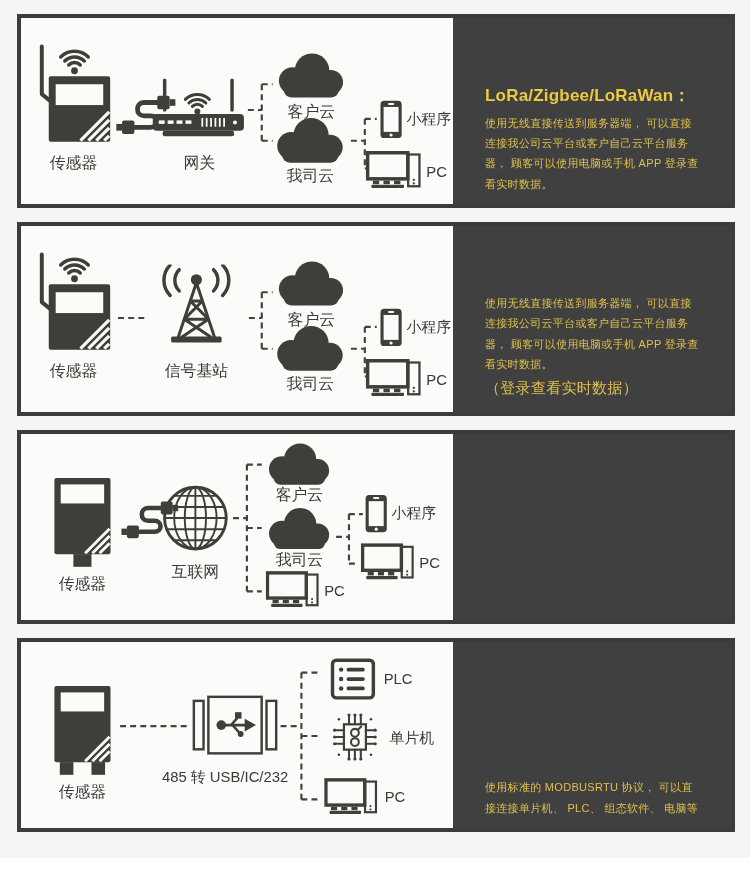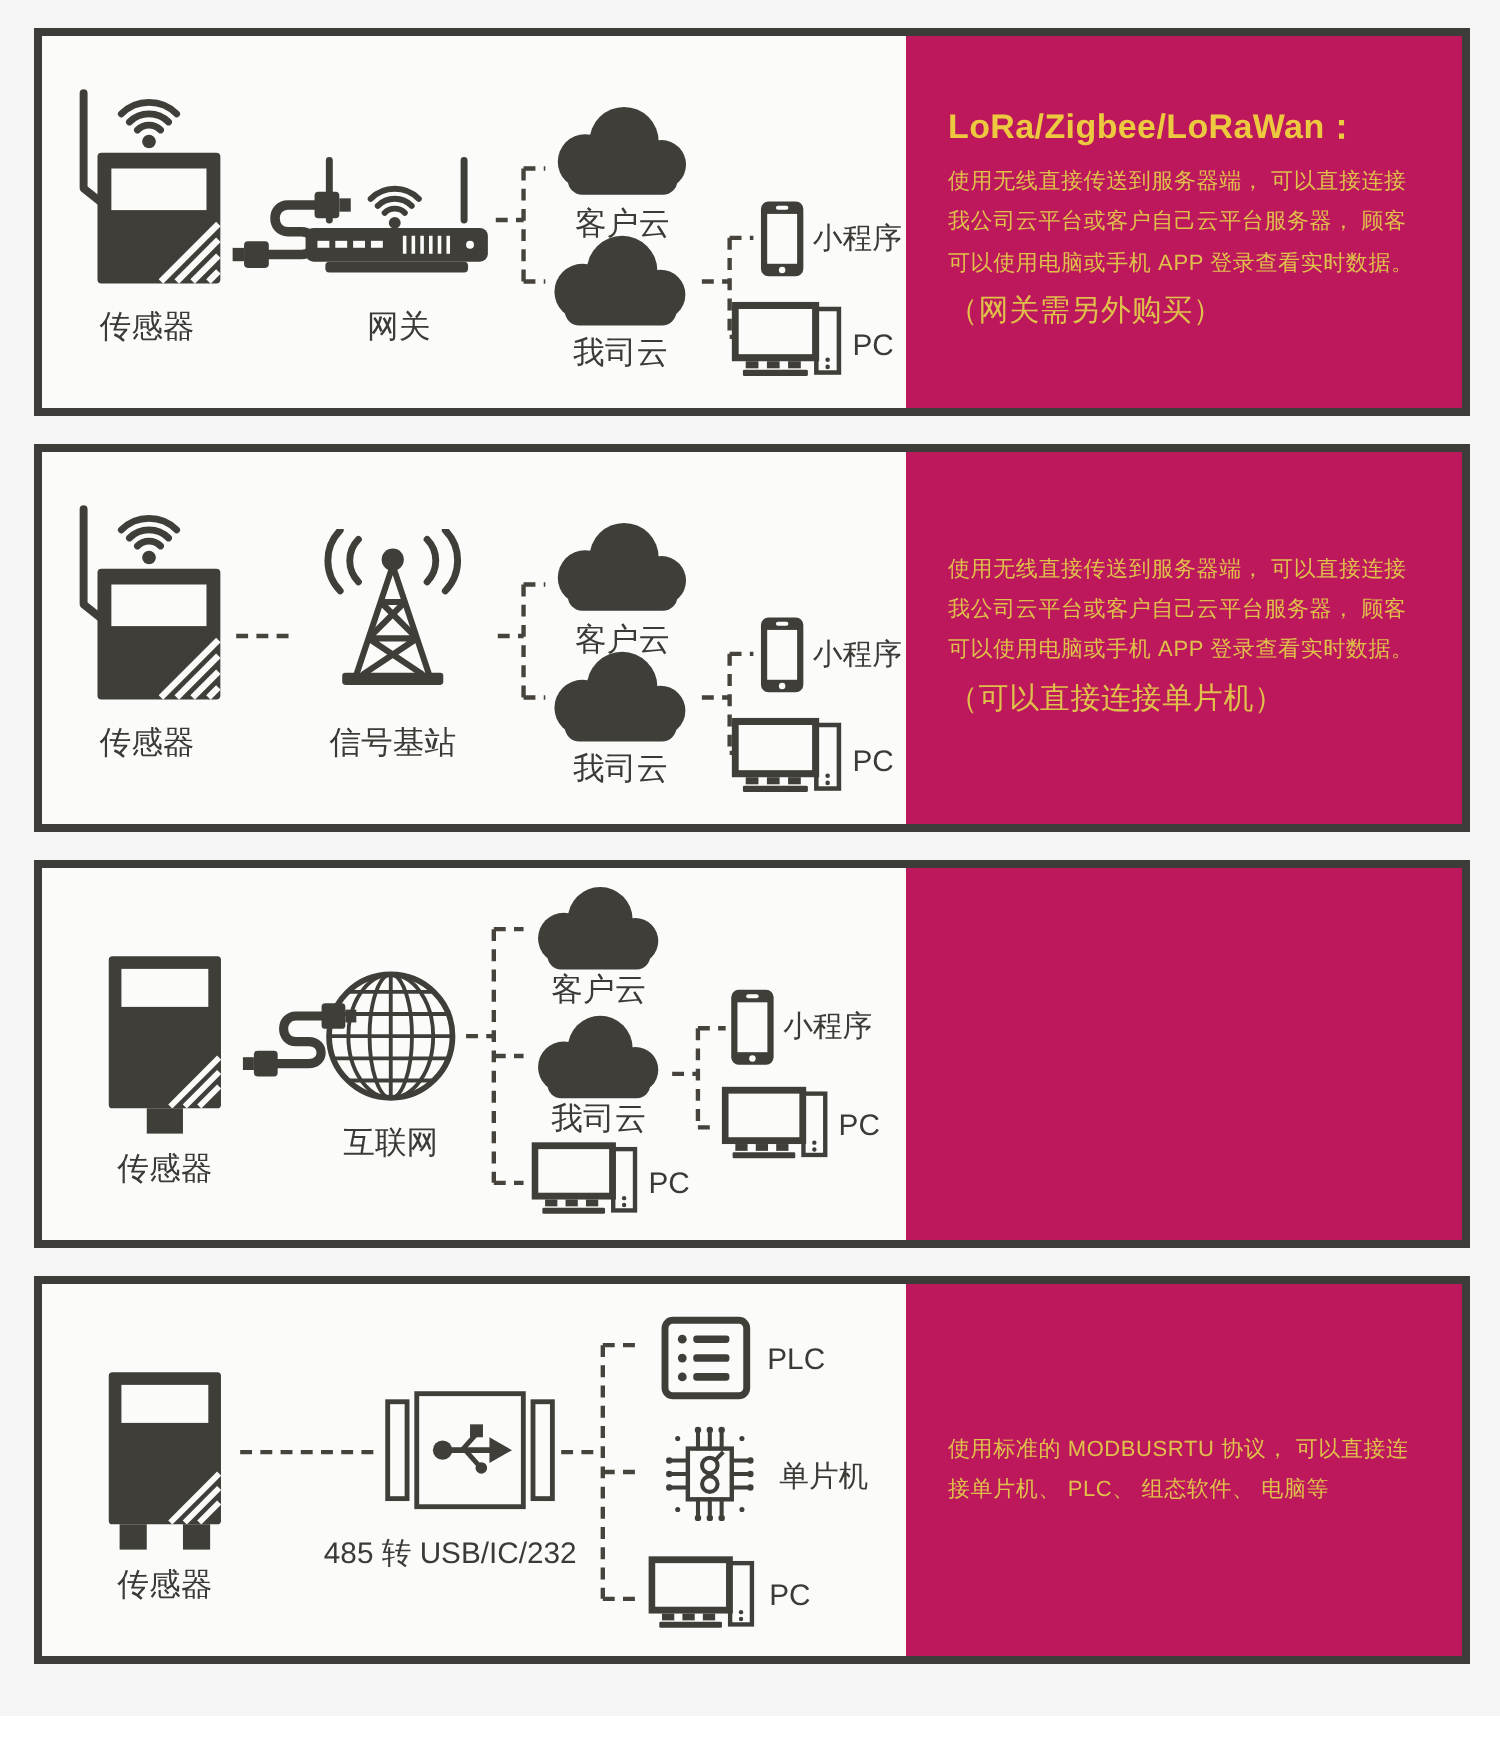--- a/index.html
+++ b/index.html
@@ -11,22 +11,22 @@
   .row{
     display:flex;height:194px;margin:0 15px 14px 17px;
     border:4px solid #3d3c38;background:#fbfbfa;box-sizing:border-box;
   }
   .diagram{flex:1;min-width:0;}
   .diag{width:100%;height:100%;display:block;}
   .diag text{font-family:"Liberation Sans","DejaVu Sans",sans-serif;font-size:16px;fill:#3b3a35;}
   .diag text.s{font-size:15px;}
   .dash{stroke:#45433c;stroke-width:2.2;stroke-dasharray:6 4.2;fill:none;}
   .panel{
-    width:278px;background:#be185d;box-sizing:border-box;
-    padding:10px 21px;display:flex;flex-direction:column;justify-content:center;
+    width:278px;background:#404040;box-sizing:border-box;
+    padding:10px 32px;display:flex;flex-direction:column;justify-content:flex-end;
   }
   .panel-title{font-size:17px;font-weight:bold;color:#ecc93f;margin:0 0 6px 0;letter-spacing:.2px;}
   .panel-body{font-size:11px;line-height:1.85;color:#dfc04a;margin:0;letter-spacing:.3px;}
   .panel-note{font-size:15px;line-height:1.85;color:#dfc04a;margin:0;letter-spacing:.3px;}
   .panel-note:empty{display:none;}
 </style>
 </head>
 <body>
 
 <svg width="0" height="0" style="position:absolute" aria-hidden="true">
@@ -249,21 +249,20 @@
         <path class="dash" d="M333,123 H347 M347,101 V151 M347,101 H359 M347,151 H355"></path>
         <use href="#sym-phone" x="362" y="82" width="23" height="39"></use>
         <text class="s" x="389" y="106">小程序</text>
         <use href="#sym-pc" x="348" y="133" width="57" height="42"></use>
         <text class="s" x="409" y="160">PC</text>
       </svg>
     </div>
     <aside class="panel">
       <h2 class="panel-title">LoRa/Zigbee/LoRaWan：</h2>
       <p class="panel-body">使用无线直接传送到服务器端， 可以直接连接我公司云平台或客户自己云平台服务器， 顾客可以使用电脑或手机 APP 登录查看实时数据。</p>
-      <p class="panel-note">（网关需另外购买）</p>
     </aside>
   </section>
 
   <section class="row">
     <div class="diagram">
       <svg class="diag" viewBox="0 0 436 186" preserveAspectRatio="xMidYMid meet">
         <use href="#sym-sensor-w" x="14" y="20" width="78" height="112"></use>
         <text x="53" y="151" text-anchor="middle">传感器</text>
         <path class="dash" d="M98,92 H126"></path>
         <use href="#sym-tower" x="126" y="38" width="102" height="90"></use>
@@ -275,21 +274,21 @@
         <text x="292" y="164" text-anchor="middle">我司云</text>
         <path class="dash" d="M333,123 H347 M347,101 V151 M347,101 H359 M347,151 H355"></path>
         <use href="#sym-phone" x="362" y="82" width="23" height="39"></use>
         <text class="s" x="389" y="106">小程序</text>
         <use href="#sym-pc" x="348" y="133" width="57" height="42"></use>
         <text class="s" x="409" y="160">PC</text>
       </svg>
     </div>
     <aside class="panel">
       <p class="panel-body">使用无线直接传送到服务器端， 可以直接连接我公司云平台或客户自己云平台服务器， 顾客可以使用电脑或手机 APP 登录查看实时数据。</p>
-      <p class="panel-note">（可以直接连接单片机）</p>
+      <p class="panel-note">（登录查看实时数据）</p>
     </aside>
   </section>
 
   <section class="row">
     <div class="diagram">
       <svg class="diag" viewBox="0 0 436 186" preserveAspectRatio="xMidYMid meet">
         <use href="#sym-sensor-p1" x="30" y="40" width="64" height="95"></use>
         <text x="62" y="156" text-anchor="middle">传感器</text>
         <use href="#sym-cable" x="100" y="60" width="60" height="48"></use>
         <use href="#sym-globe" x="140" y="48" width="72" height="72"></use>

